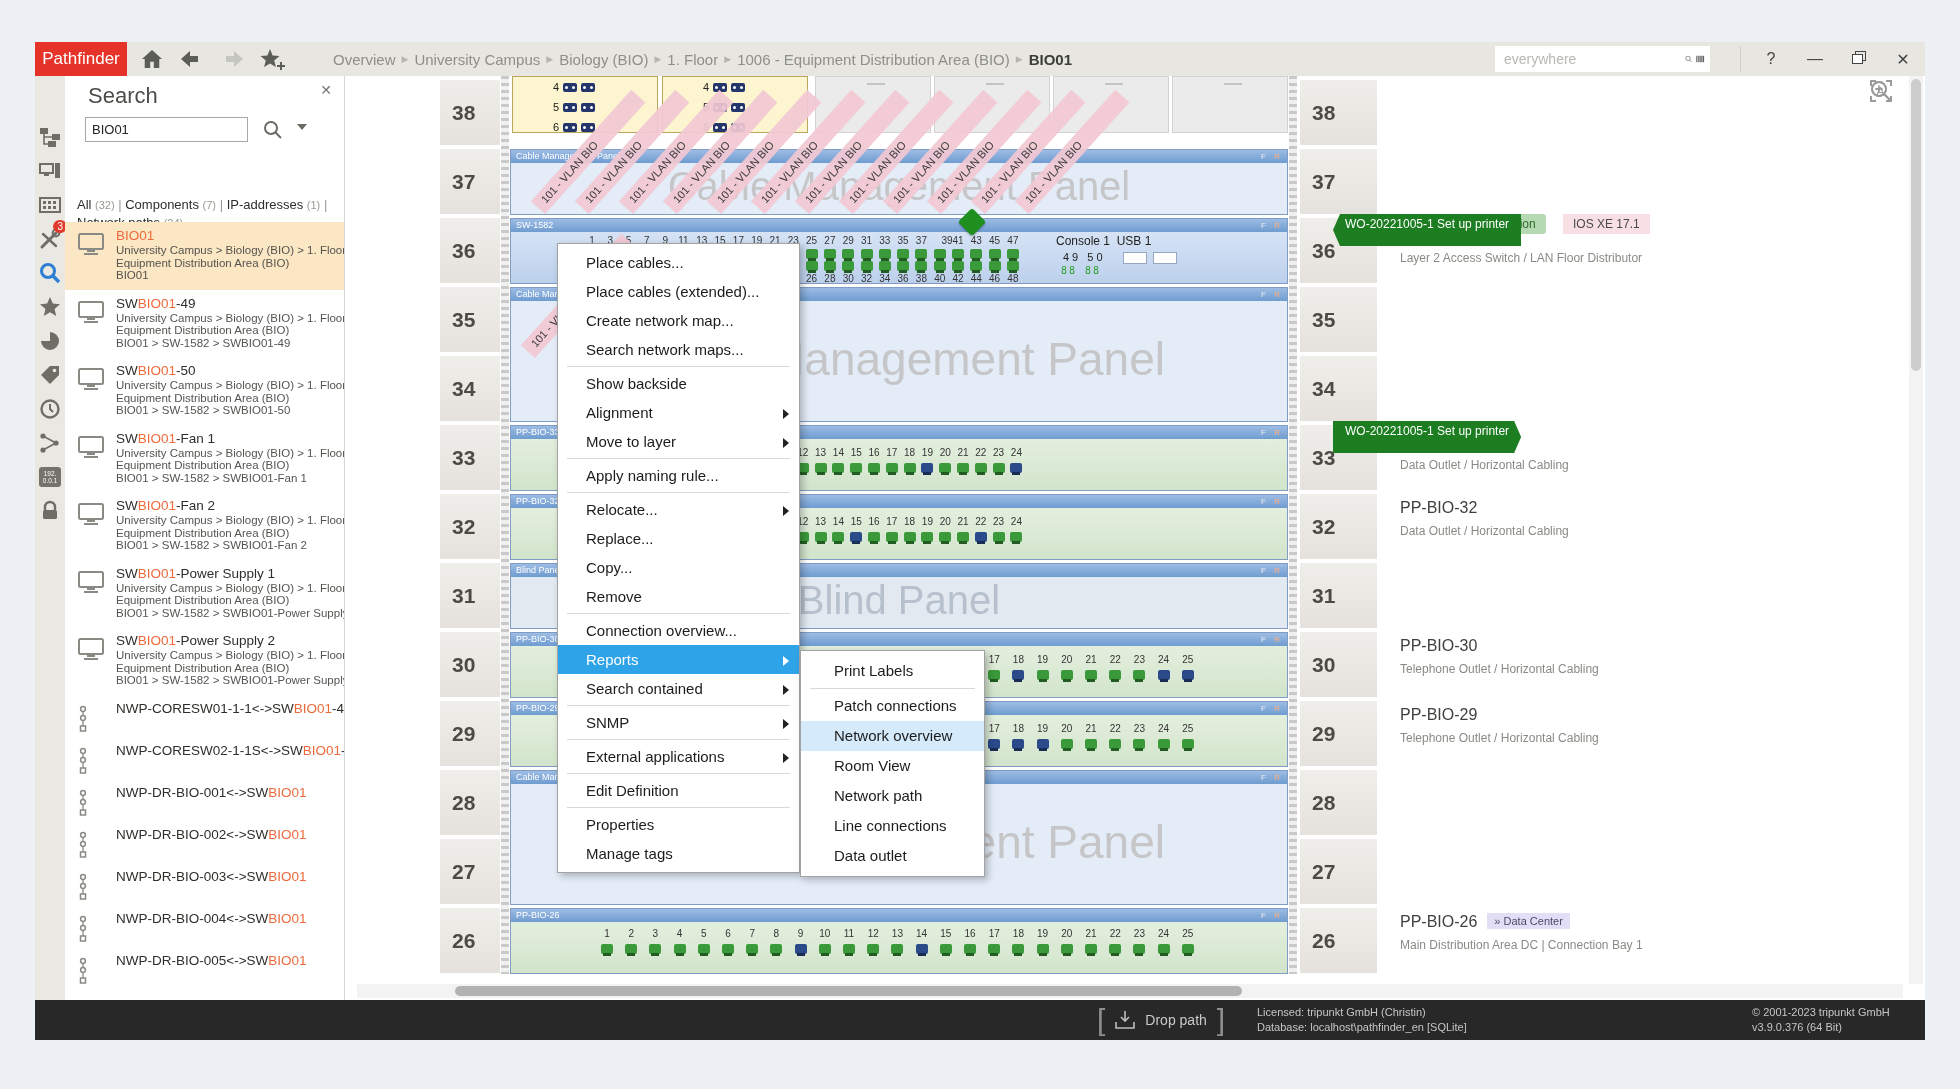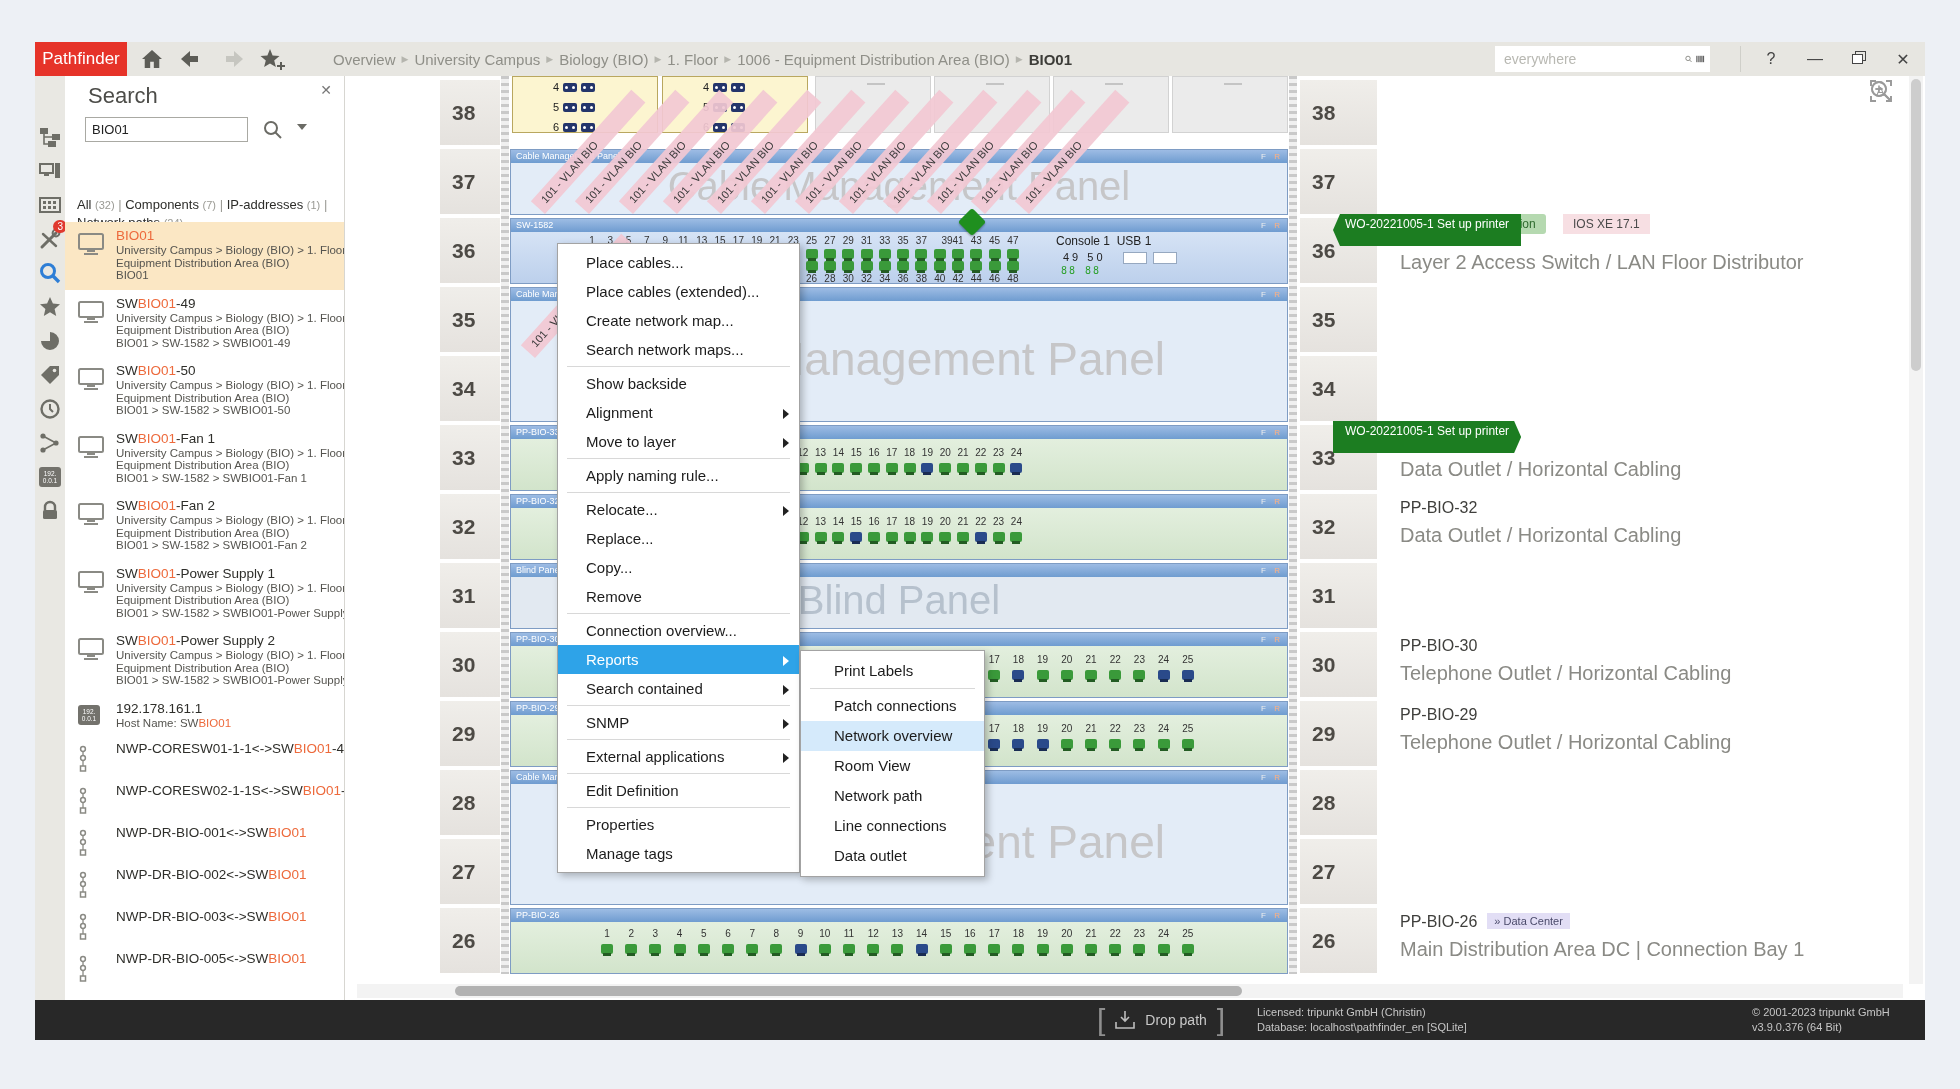--- a/index.html
+++ b/index.html
@@ -76,21 +76,21 @@
   .slot { position:absolute; top:0; height:57px; background:#ebebeb; border:1px solid #d2d2d2; }
   .slot:after { content:""; position:absolute; left:45%; top:6px; width:18px; height:2px; background:#c4c4c4; }
 
   
   .tag-wo { position:absolute; height:32px; background:#1c7d21; color:#fff; font-size:12px; line-height:20px; padding:0 12px; z-index:5; white-space:nowrap; }
   .arrow-l { clip-path:polygon(0 50%, 7px 0, 100% 0, 100% 100%, 7px 100%); }
   .arrow-r { clip-path:polygon(0 0, calc(100% - 7px) 0, 100% 50%, calc(100% - 7px) 100%, 0 100%); }
   .tag-op { position:absolute; height:20px; background:#b5d9b0; color:#2e6b2e; font-size:12px; line-height:20px; padding:0 10px; border-radius:3px; z-index:4; }
   .tag-ios { position:absolute; height:20px; background:#f7dfe3; color:#4a4a4a; font-size:12px; line-height:20px; padding:0 10px; z-index:4; }
   .rl-title { position:absolute; font-size:16px; color:#3f3f3c; white-space:nowrap; }
-  .rl-desc { position:absolute; font-size:20px; color:#8a8a85; white-space:nowrap; }
+  .rl-desc { position:absolute; font-size:12px; color:#8a8a85; white-space:nowrap; }
   .tag-dc { display:inline-block; background:#e2def5; color:#4a4a6a; font-size:11px; line-height:16px; padding:0 7px; margin-left:10px; vertical-align:2px; }
 
   
   #ctx { position:absolute; left:212px; top:167px; width:243px; background:#fff; border:1px solid #a3a3a3; box-shadow:3px 3px 7px rgba(0,0,0,.25); z-index:20; padding:4px 0; }
   .mi { height:29px; line-height:29px; padding-left:28px; font-size:15px; color:#1c1c1c; position:relative; white-space:nowrap; }
   .mi.hi { background:#2ea3e8; color:#fff; }
   .mi .sub-arrow { position:absolute; right:10px; top:11px; width:0; height:0; border-top:5px solid transparent; border-bottom:5px solid transparent; border-left:6px solid #222; }
   .mi.hi .sub-arrow { border-left-color:#fff; }
   .msep { height:1px; background:#d8d8d8; margin:2px 9px; }
   #submenu { position:absolute; left:455px; top:574px; width:185px; background:#fff; border:1px solid #a3a3a3; box-shadow:3px 3px 7px rgba(0,0,0,.25); z-index:21; padding:5px 0; }
@@ -368,32 +368,20 @@
                 <rect x="9" y="18" width="8" height="2" fill="#8a8a84"></rect>
                 <rect x="6" y="21" width="14" height="2" fill="#8a8a84"></rect>
               </svg></div>
             <div>
               <div class="r-title"><span>SW</span><span class="hl">BIO01</span><span>-Power Supply 2</span></div>
               <div class="r-line"><span>University Campus &gt; Biology (BIO) &gt; 1. Floor &gt; 1006 -</span></div>
               <div class="r-line"><span>Equipment Distribution Area (BIO)</span></div>
               <div class="r-line"><span>BIO01 &gt; SW-1582 &gt; SWBIO01-Power Supply 2</span></div>
             </div>
           </div>
-          <div class="result h40">
-            <div class="r-icon">
-              <div class="ipbadge">
-                <span>192.</span>
-                <span>0.0.1</span>
-              </div>
-            </div>
-            <div>
-              <div class="r-title"><span>192.178.161.1</span></div>
-              <div class="r-line"><span>Host Name: SW</span><span class="hl">BIO01</span></div>
-            </div>
-          </div>
           <div class="result h42">
             <div class="r-icon"><svg width="10" height="28" viewBox="0 0 10 28">
                 <circle cx="5" cy="4" r="2.4" fill="none" stroke="#8a8a84" stroke-width="1.5"></circle>
                 <circle cx="5" cy="13" r="2.4" fill="none" stroke="#8a8a84" stroke-width="1.5"></circle>
                 <rect x="2.5" y="21" width="5" height="5" fill="none" stroke="#8a8a84" stroke-width="1.5"></rect>
                 <line x1="5" y1="6.5" x2="5" y2="10.5" stroke="#8a8a84" stroke-width="1.3"></line>
                 <line x1="5" y1="15.5" x2="5" y2="21" stroke="#8a8a84" stroke-width="1.3"></line>
               </svg></div>
             <div>
               <div class="r-title"><span>NWP-CORESW01-1-1&lt;-&gt;SW</span><span class="hl">BIO01</span><span>-49</span></div>
@@ -438,20 +426,32 @@
           <div class="result h42">
             <div class="r-icon"><svg width="10" height="28" viewBox="0 0 10 28">
                 <circle cx="5" cy="4" r="2.4" fill="none" stroke="#8a8a84" stroke-width="1.5"></circle>
                 <circle cx="5" cy="13" r="2.4" fill="none" stroke="#8a8a84" stroke-width="1.5"></circle>
                 <rect x="2.5" y="21" width="5" height="5" fill="none" stroke="#8a8a84" stroke-width="1.5"></rect>
                 <line x1="5" y1="6.5" x2="5" y2="10.5" stroke="#8a8a84" stroke-width="1.3"></line>
                 <line x1="5" y1="15.5" x2="5" y2="21" stroke="#8a8a84" stroke-width="1.3"></line>
               </svg></div>
             <div>
               <div class="r-title"><span>NWP-DR-BIO-003&lt;-&gt;SW</span><span class="hl">BIO01</span></div>
+            </div>
+          </div>
+          <div class="result h42">
+            <div class="r-icon"><svg width="10" height="28" viewBox="0 0 10 28">
+                <circle cx="5" cy="4" r="2.4" fill="none" stroke="#8a8a84" stroke-width="1.5"></circle>
+                <circle cx="5" cy="13" r="2.4" fill="none" stroke="#8a8a84" stroke-width="1.5"></circle>
+                <rect x="2.5" y="21" width="5" height="5" fill="none" stroke="#8a8a84" stroke-width="1.5"></rect>
+                <line x1="5" y1="6.5" x2="5" y2="10.5" stroke="#8a8a84" stroke-width="1.3"></line>
+                <line x1="5" y1="15.5" x2="5" y2="21" stroke="#8a8a84" stroke-width="1.3"></line>
+              </svg></div>
+            <div>
+              <div class="r-title"><span>NWP-DR-BIO-004&lt;-&gt;SW</span><span class="hl">BIO01</span></div>
             </div>
           </div>
           <div class="result h42">
             <div class="r-icon"><svg width="10" height="28" viewBox="0 0 10 28">
                 <circle cx="5" cy="4" r="2.4" fill="none" stroke="#8a8a84" stroke-width="1.5"></circle>
                 <circle cx="5" cy="13" r="2.4" fill="none" stroke="#8a8a84" stroke-width="1.5"></circle>
                 <rect x="2.5" y="21" width="5" height="5" fill="none" stroke="#8a8a84" stroke-width="1.5"></rect>
                 <line x1="5" y1="6.5" x2="5" y2="10.5" stroke="#8a8a84" stroke-width="1.3"></line>
                 <line x1="5" y1="15.5" x2="5" y2="21" stroke="#8a8a84" stroke-width="1.3"></line>
               </svg></div>

